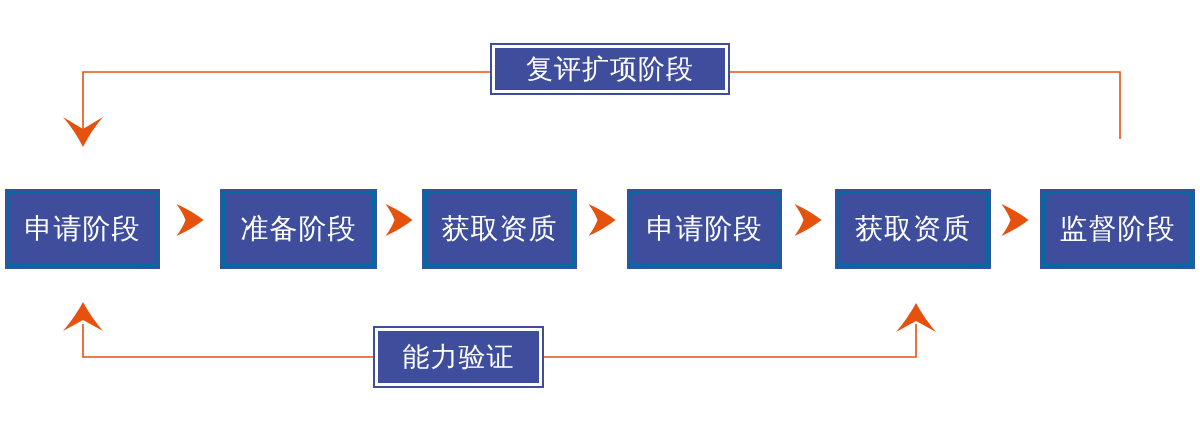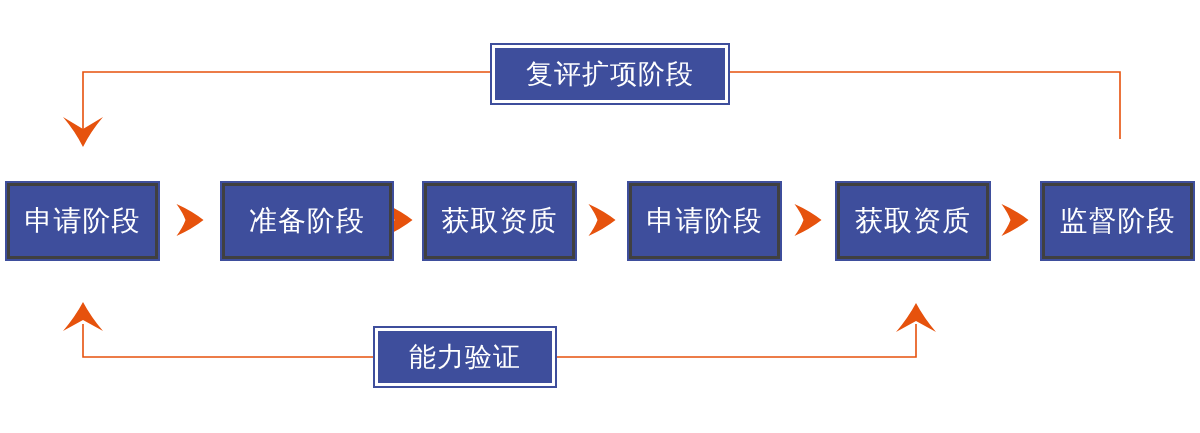--- a/index.html
+++ b/index.html
@@ -26,26 +26,26 @@
     fill: none;
     stroke: var(--arrow-orange, #e6520d);
     stroke-width: 1.6;
   }
   .oshape {
     fill: var(--arrow-orange, #e6520d);
     stroke: none;
   }
   .stage-box {
     position: absolute;
-    top: 181px;
+    top: 189px;
     width: 155px;
     height: 80px;
     box-sizing: border-box;
     border: 2px solid var(--box-blue, #3e4e9c);
-    background: #404040;
+    background: #0369a1;
     padding: 3px;
   }
   .loop-box {
     position: absolute;
     box-sizing: border-box;
     border: 2px solid var(--box-blue, #3e4e9c);
     background: #ffffff;
     padding: 3px;
   }
   .box-inner {
@@ -85,37 +85,37 @@
     <path class="oshape" d="M176.5,204 Q192,211 203.5,220 Q192,229 176.5,236 Q183,227 185.5,220 Q183,213 176.5,204 Z"></path>
     <path class="oshape" d="M385.5,204 Q401,211 412.5,220 Q401,229 385.5,236 Q392,227 394.5,220 Q392,213 385.5,204 Z"></path>
     <path class="oshape" d="M588.5,204 Q604,211 615.5,220 Q604,229 588.5,236 Q595,227 597.5,220 Q595,213 588.5,204 Z"></path>
     <path class="oshape" d="M794.5,204 Q810,211 821.5,220 Q810,229 794.5,236 Q801,227 803.5,220 Q801,213 794.5,204 Z"></path>
     <path class="oshape" d="M1001.5,204 Q1017,211 1028.5,220 Q1017,229 1001.5,236 Q1008,227 1010.5,220 Q1008,213 1001.5,204 Z"></path>
   </svg>
 
   <div class="stage-box" style="left:5px;">
     <div class="box-inner">申请阶段</div>
   </div>
-  <div class="stage-box" style="left:220px; width:174px;">
+  <div class="stage-box" style="left:220px; width:157px;">
     <div class="box-inner">准备阶段</div>
   </div>
   <div class="stage-box" style="left:422px;">
     <div class="box-inner">获取资质</div>
   </div>
   <div class="stage-box" style="left:627px;">
     <div class="box-inner">申请阶段</div>
   </div>
   <div class="stage-box" style="left:1040px;">
     <div class="box-inner">监督阶段</div>
   </div>
   <div class="stage-box" style="left:835px; width:156px;">
     <div class="box-inner">获取资质</div>
   </div>
 
-  <div class="loop-box" style="left:490px; top:43px; width:240px; height:62px;">
+  <div class="loop-box" style="left:490px; top:43px; width:240px; height:52px;">
     <div class="box-inner">复评扩项阶段</div>
   </div>
 
-  <div class="loop-box" style="left:373px; top:326px; width:184px; height:62px;">
+  <div class="loop-box" style="left:373px; top:326px; width:171px; height:62px;">
     <div class="box-inner">能力验证</div>
   </div>
 
 </div>
 
 </body></html>

